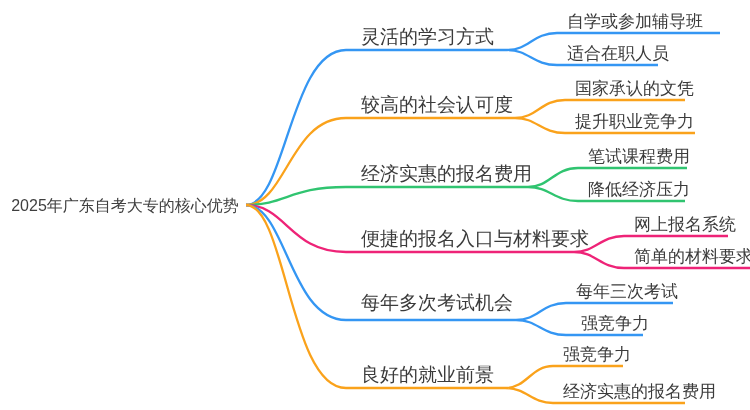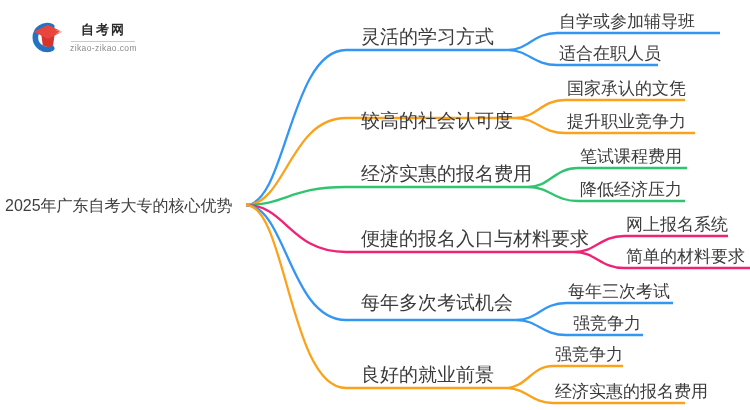--- a/index.html
+++ b/index.html
@@ -5,49 +5,36 @@
   html,body{margin:0;padding:0;background:#fff;}
   .canvas{
     position:relative;width:750px;height:410px;background:#ffffff;
     overflow:hidden;font-family:"Liberation Sans","DejaVu Sans",sans-serif;
   }
   .lines{position:absolute;left:0;top:0;}
   .node{
     position:absolute;color:#3a3a3a;white-space:nowrap;
     font-family:"Liberation Sans","DejaVu Sans",sans-serif;
   }
-  .central{font-size:16px;width:240px;left:5px;top:196px;text-align:left;color:#3f3f3f;}
+  .central{font-size:16px;width:240px;left:5px;top:196px;text-align:center;color:#3f3f3f;}
   .branch-label{font-size:19px;line-height:21px;color:#3b3b3b;}
-  .child-label{font-size:17px;line-height:20px;color:#3b3b3b;}
+  .child-label{font-size:17px;line-height:20px;color:#3b3b3b;margin-left:8px;}
   
   .logo{position:absolute;left:29px;top:21px;display:flex;align-items:center;}
   .logo-icon{width:36px;height:32px;}
   .logo-text{margin-left:5px;display:flex;flex-direction:column;align-items:center;}
   .logo-title{font-size:13px;font-weight:bold;color:#2b2b2b;letter-spacing:2px;}
   .logo-divider{width:64px;height:1px;background:#c9c9c9;margin:2px 0 1px 0;}
   .logo-domain{font-size:8.5px;color:#8a8a8a;letter-spacing:0.4px;}
 </style>
 </head>
 <body>
 
 <div class="canvas">
 
-  <div class="logo">
-    <svg class="logo-icon" viewBox="0 0 38 34">
-      <path d="M24 6 A12.5 12.5 0 1 0 24 29" fill="none" stroke-width="6" stroke-linecap="round" stroke="#2273c4"></path>
-      <path d="M13 15 L27 15 L25.5 26 Q20 29 14.5 26 Z" fill="#d6352e"></path>
-      <polygon points="20,4 35,11.5 20,19 5,11.5" fill="#e8453c"></polygon>
-      <polygon points="27,9 35,11.5 27,14 33,11.5" fill="#ffffff"></polygon>
-    </svg>
-    <div class="logo-text">
-      <div class="logo-title">自考网</div>
-      <div class="logo-divider"></div>
-      <div class="logo-domain">zikao-zikao.com</div>
-    </div>
-  </div>
 
   <div class="node central">2025年广东自考大专的核心优势</div>
 
   <svg class="lines" width="750" height="410">
     <path fill="none" stroke-width="2.3" d="M246,205 C286,205 290,50 346,50 H507
              M507,50 C529,50 533,33 557,33 H720
              M507,50 C529,50 533,65 557,65 H658" stroke="#3496f3"></path>
     <path fill="none" stroke-width="2.3" d="M246,205 C286,205 290,118 346,118 H515
              M515,118 C537,118 541,100 565,100 H685
              M515,118 C537,118 541,133 565,133 H695" stroke="#faa21b"></path>
@@ -65,21 +52,21 @@
              M505,388 C527,388 531,403 553,403 H685" stroke="#faa21b"></path>
   </svg>
 
   <div>
     <div class="node branch-label" style="left:361px;top:26px">灵活的学习方式</div>
     <div class="node child-label" style="left:559px;top:12px">自学或参加辅导班</div>
     <div class="node child-label" style="left:559px;top:44px">适合在职人员</div>
   </div>
 
   <div>
-    <div class="node branch-label" style="left:361px;top:110px">较高的社会认可度</div>
+    <div class="node branch-label" style="left:361px;top:94px">较高的社会认可度</div>
     <div class="node child-label" style="left:567px;top:79px">国家承认的文凭</div>
     <div class="node child-label" style="left:567px;top:112px">提升职业竞争力</div>
   </div>
 
   <div>
     <div class="node branch-label" style="left:361px;top:163px">经济实惠的报名费用</div>
     <div class="node child-label" style="left:580px;top:147px">笔试课程费用</div>
     <div class="node child-label" style="left:580px;top:180px">降低经济压力</div>
   </div>
 

